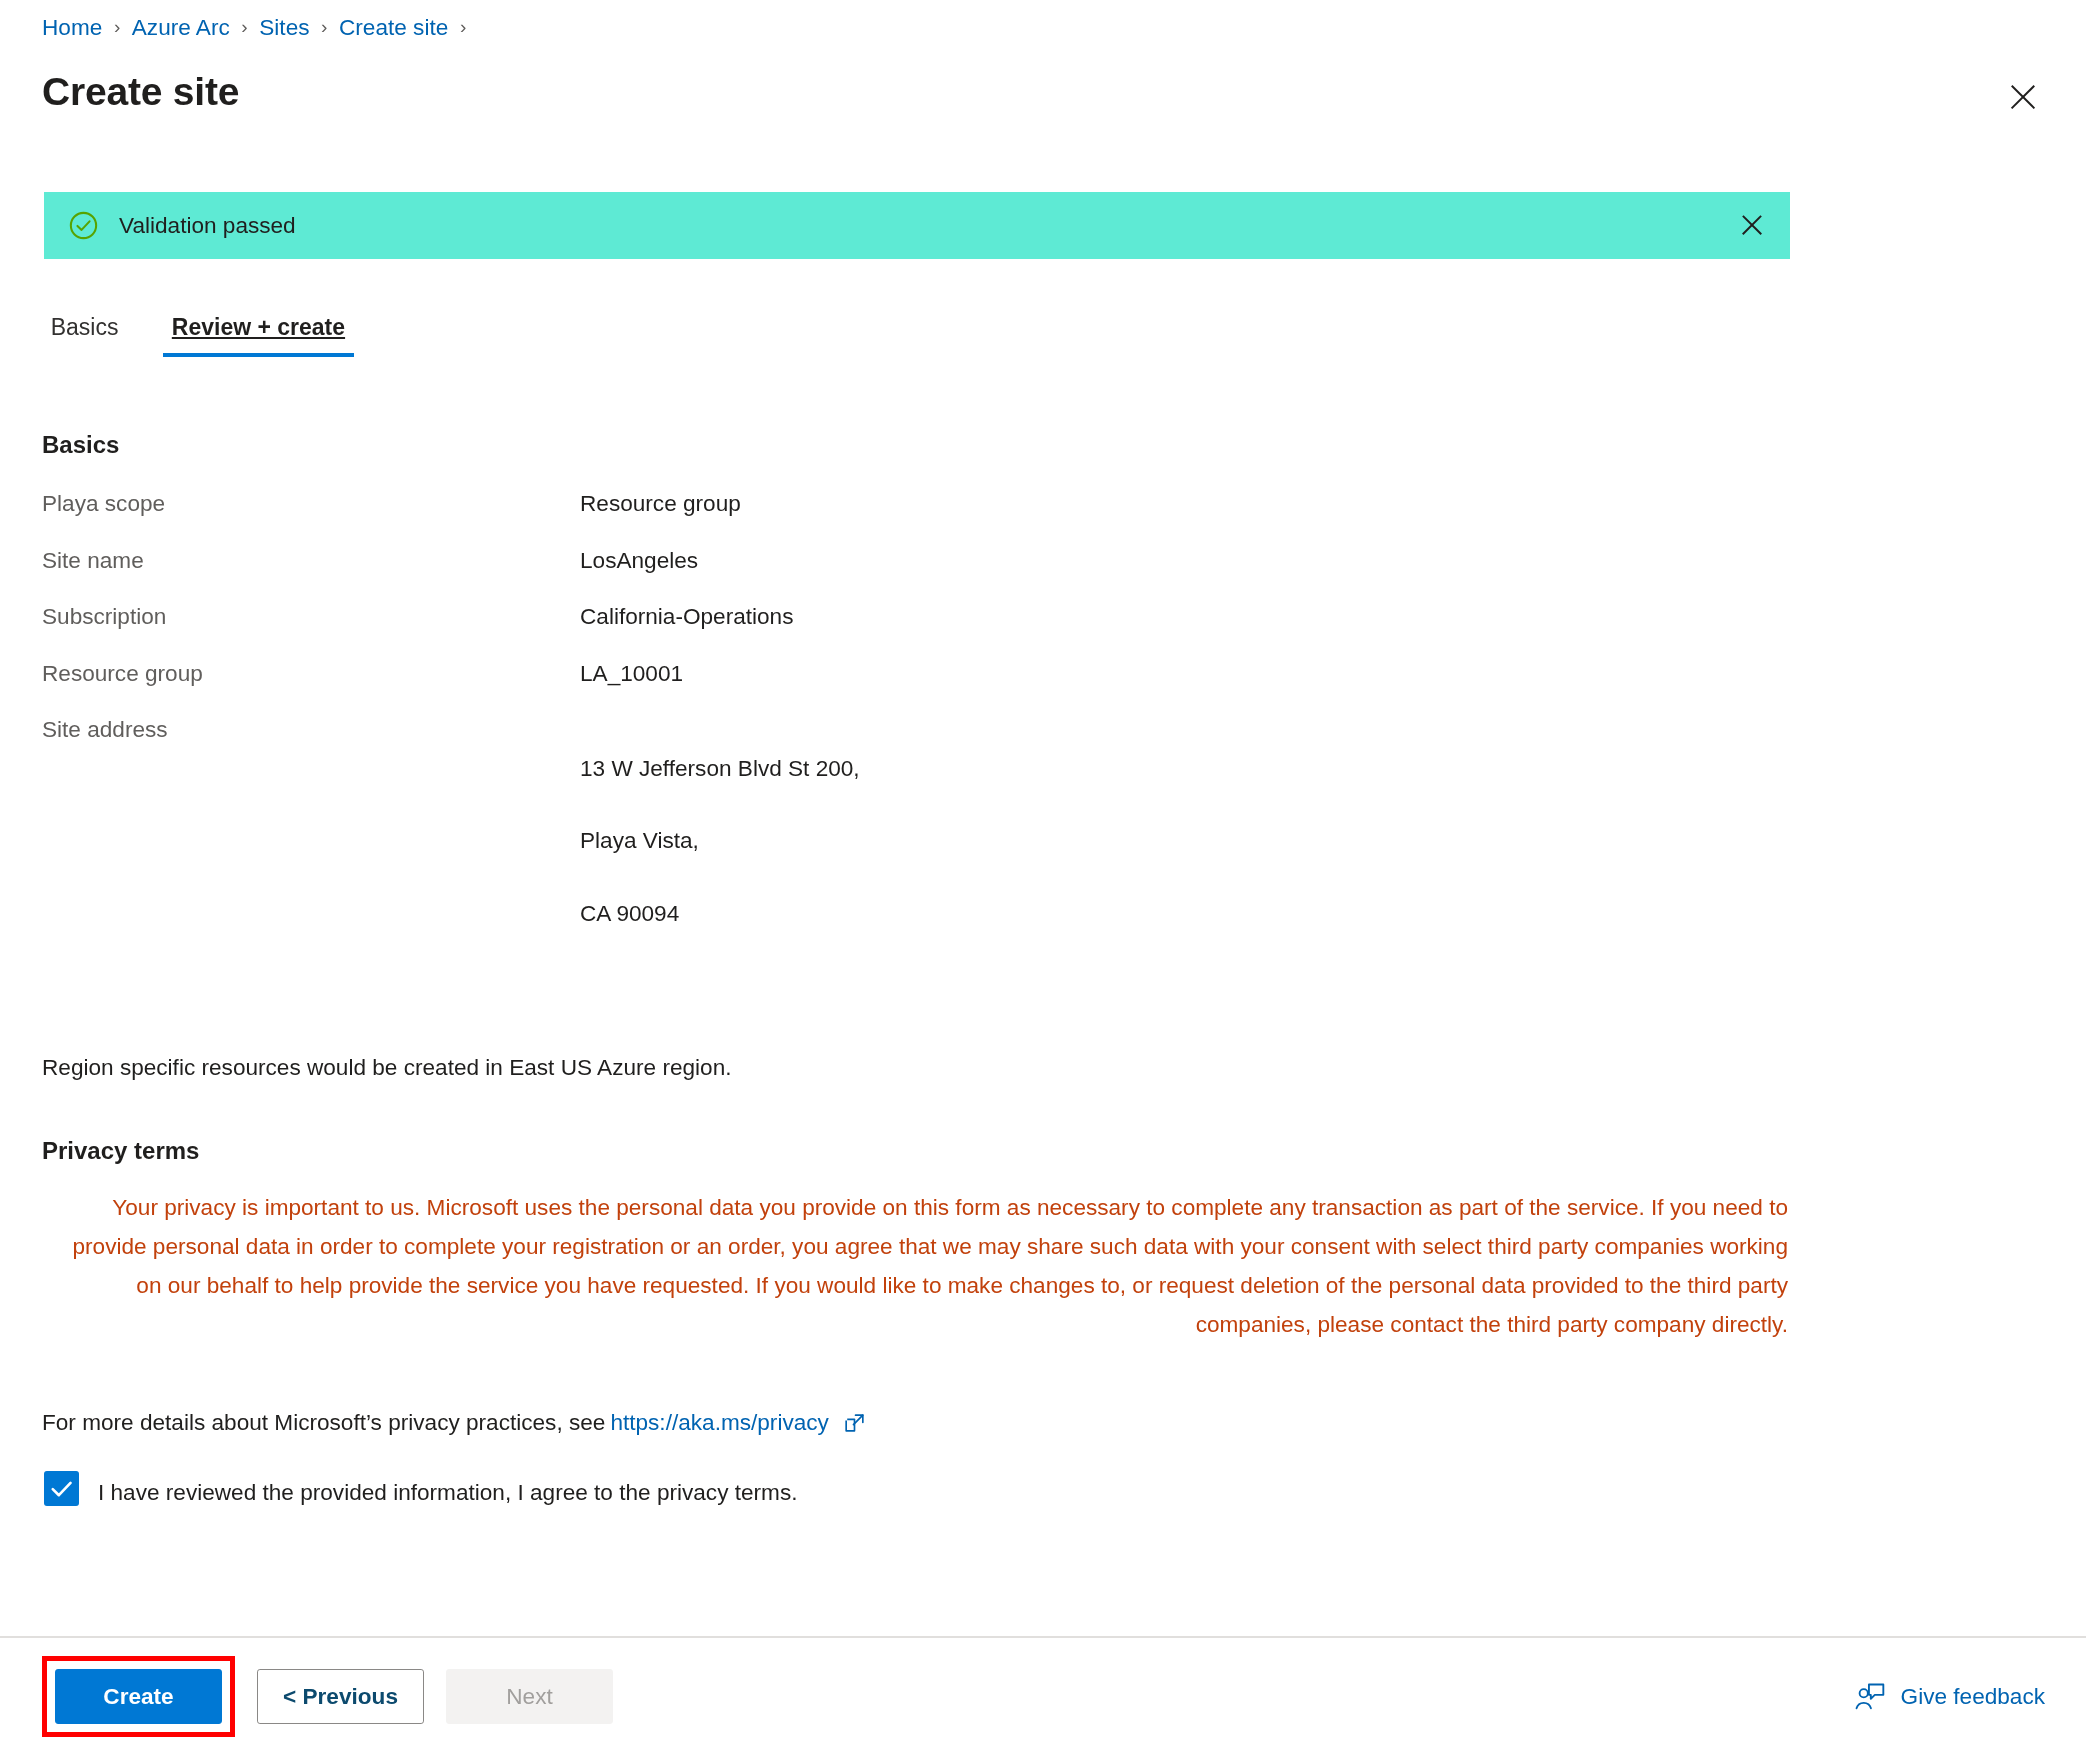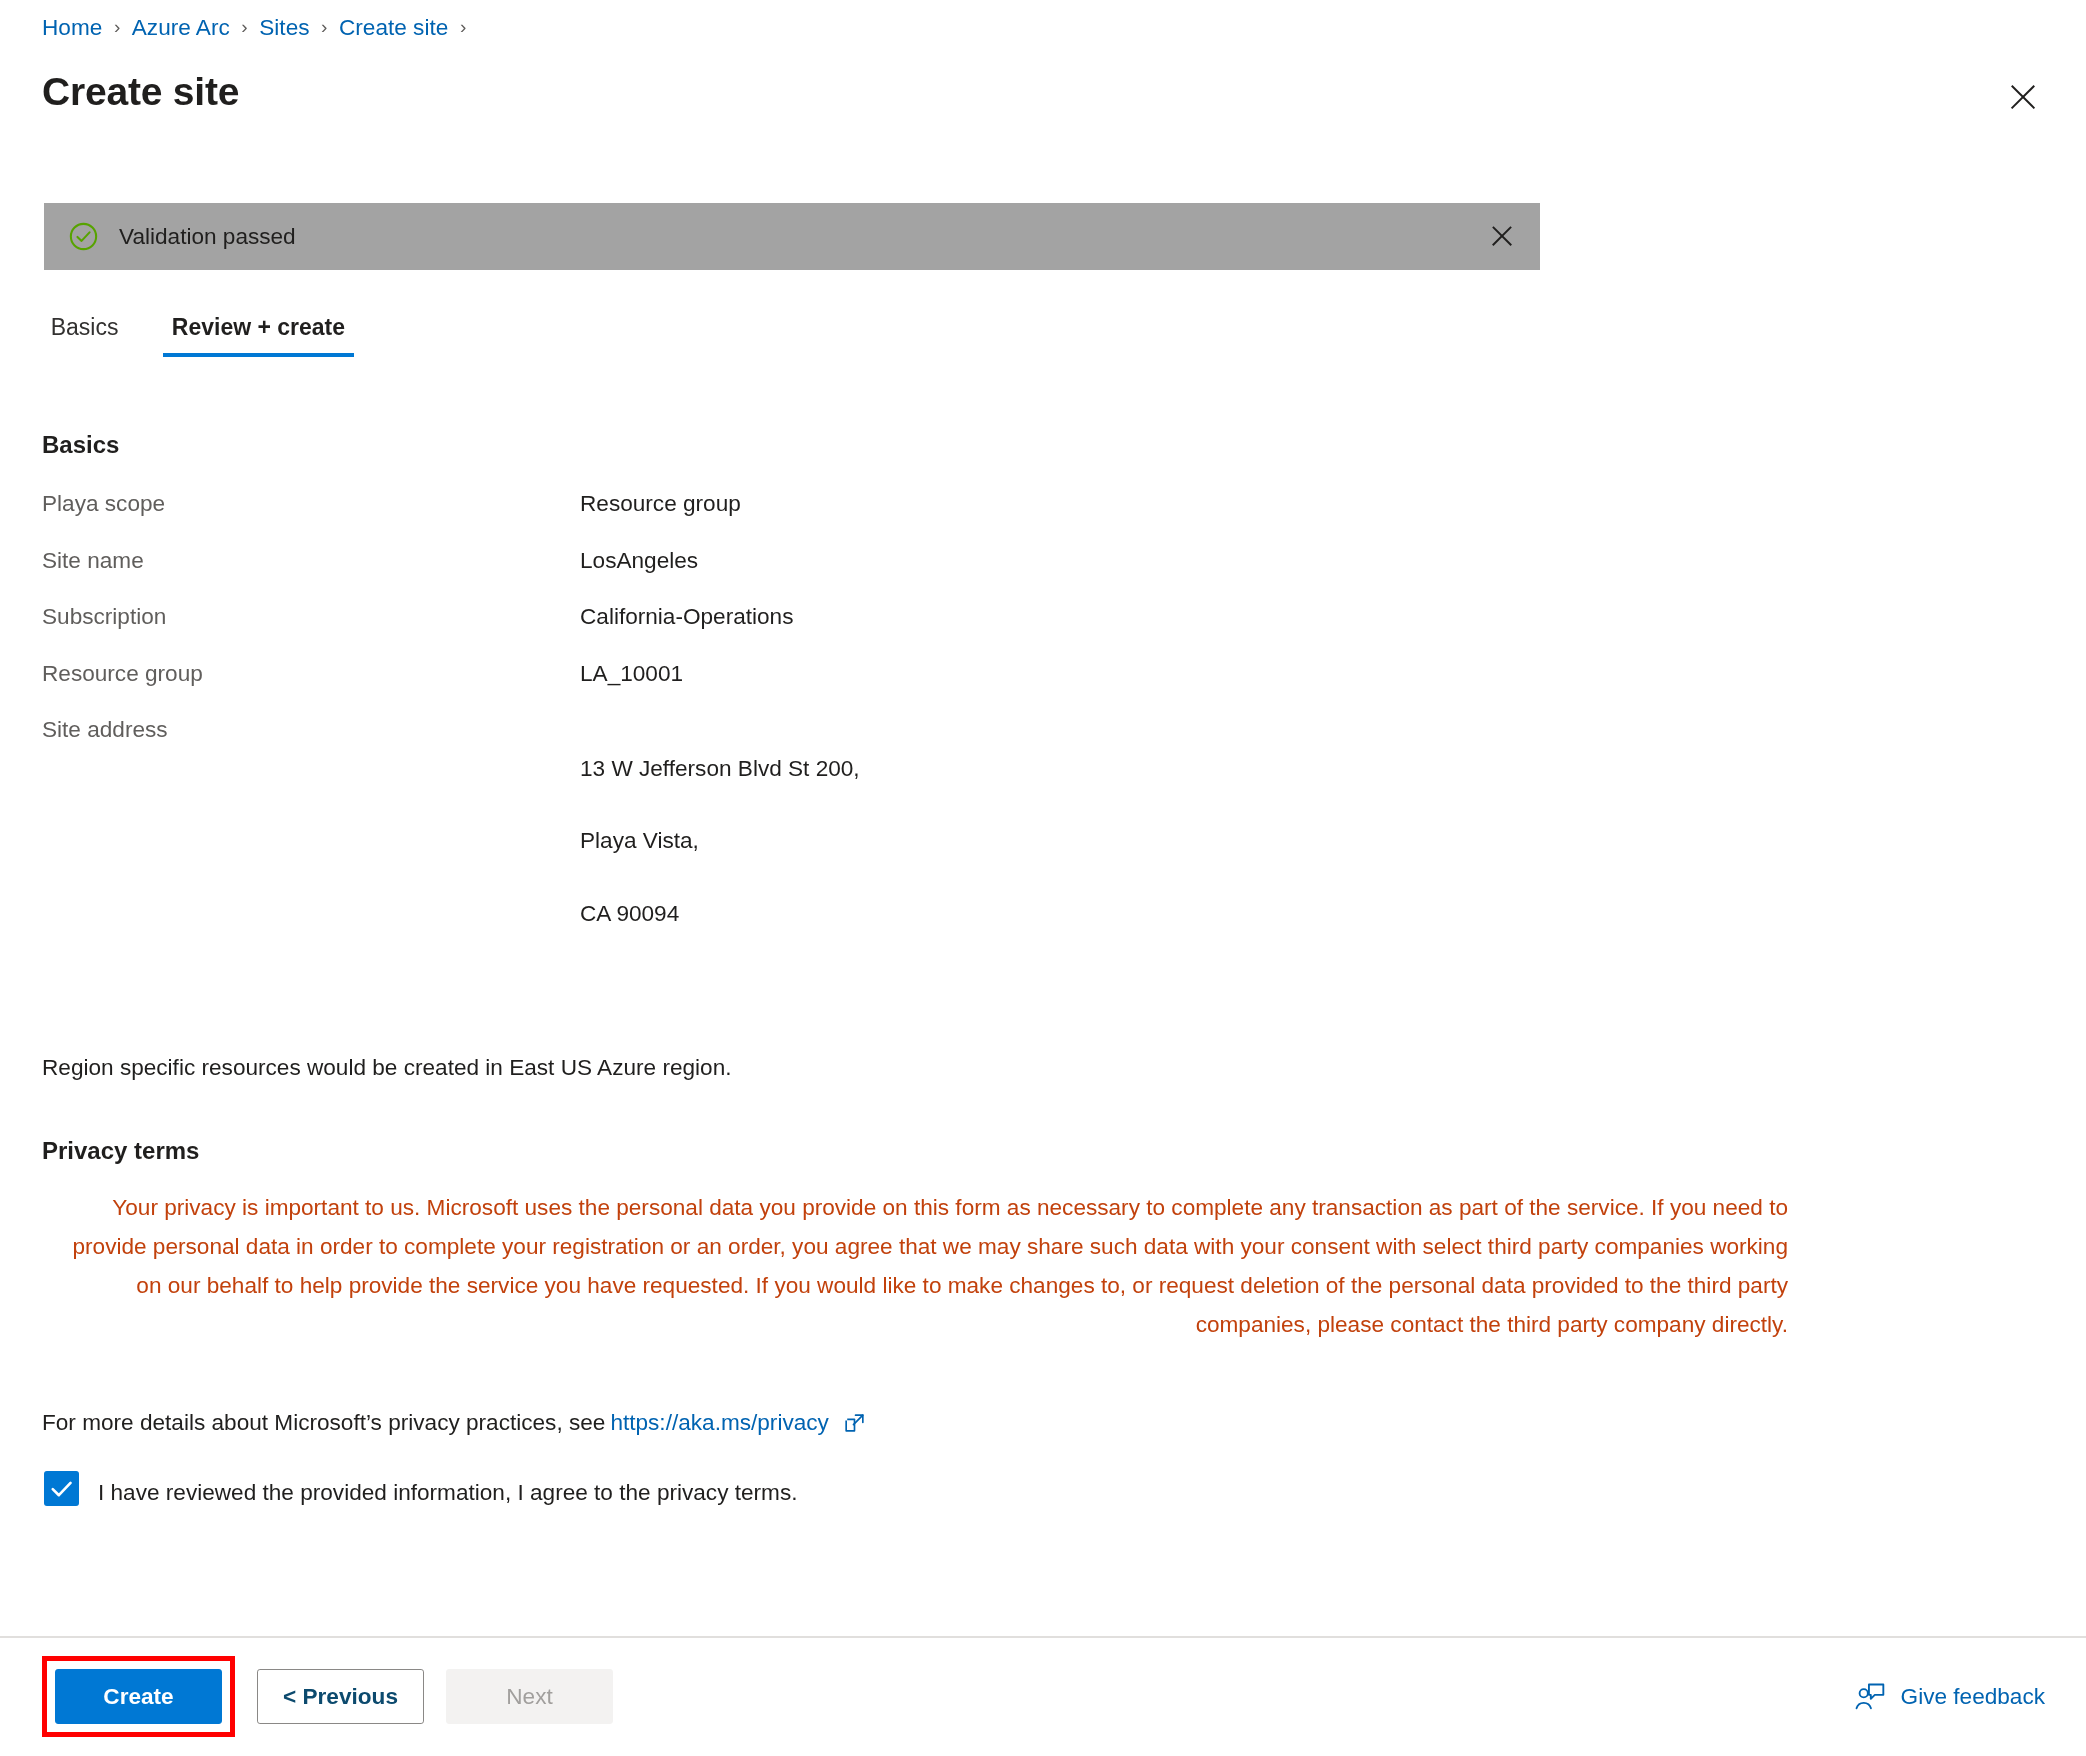--- a/index.html
+++ b/index.html
@@ -83,24 +83,24 @@
     margin-left: -16px;
     margin-top: -1.1px;
   }
   .x-glyph.a { transform: rotate(45deg); }
   .x-glyph.b { transform: rotate(-45deg); }
 
   
   .banner {
     position: absolute;
     left: 44px;
-    top: 203px;
-    width: 1496px;
+    top: 192px;
+    width: 1746px;
     height: 67px;
-    background: #a3a3a3;
+    background: #5eead4;
     display: flex;
     align-items: center;
     box-sizing: border-box;
     padding: 0 20.4px 0 23px;
   }
   .banner-icon {
     width: 33px;
     height: 33px;
     flex: 0 0 auto;
     margin-right: 19px;
@@ -132,20 +132,21 @@
     font-size: 23px;
     color: #323130;
     padding: 0 8.7px 16px 8.7px;
     cursor: pointer;
     position: relative;
     white-space: nowrap;
   }
   .tab.active {
     font-weight: bold;
     color: #201f1e;
+    text-decoration: underline;
   }
   .tab.active::after {
     content: "";
     position: absolute;
     left: 0;
     right: 0;
     bottom: 0;
     height: 3.6px;
     background: #0078d4;
   }

